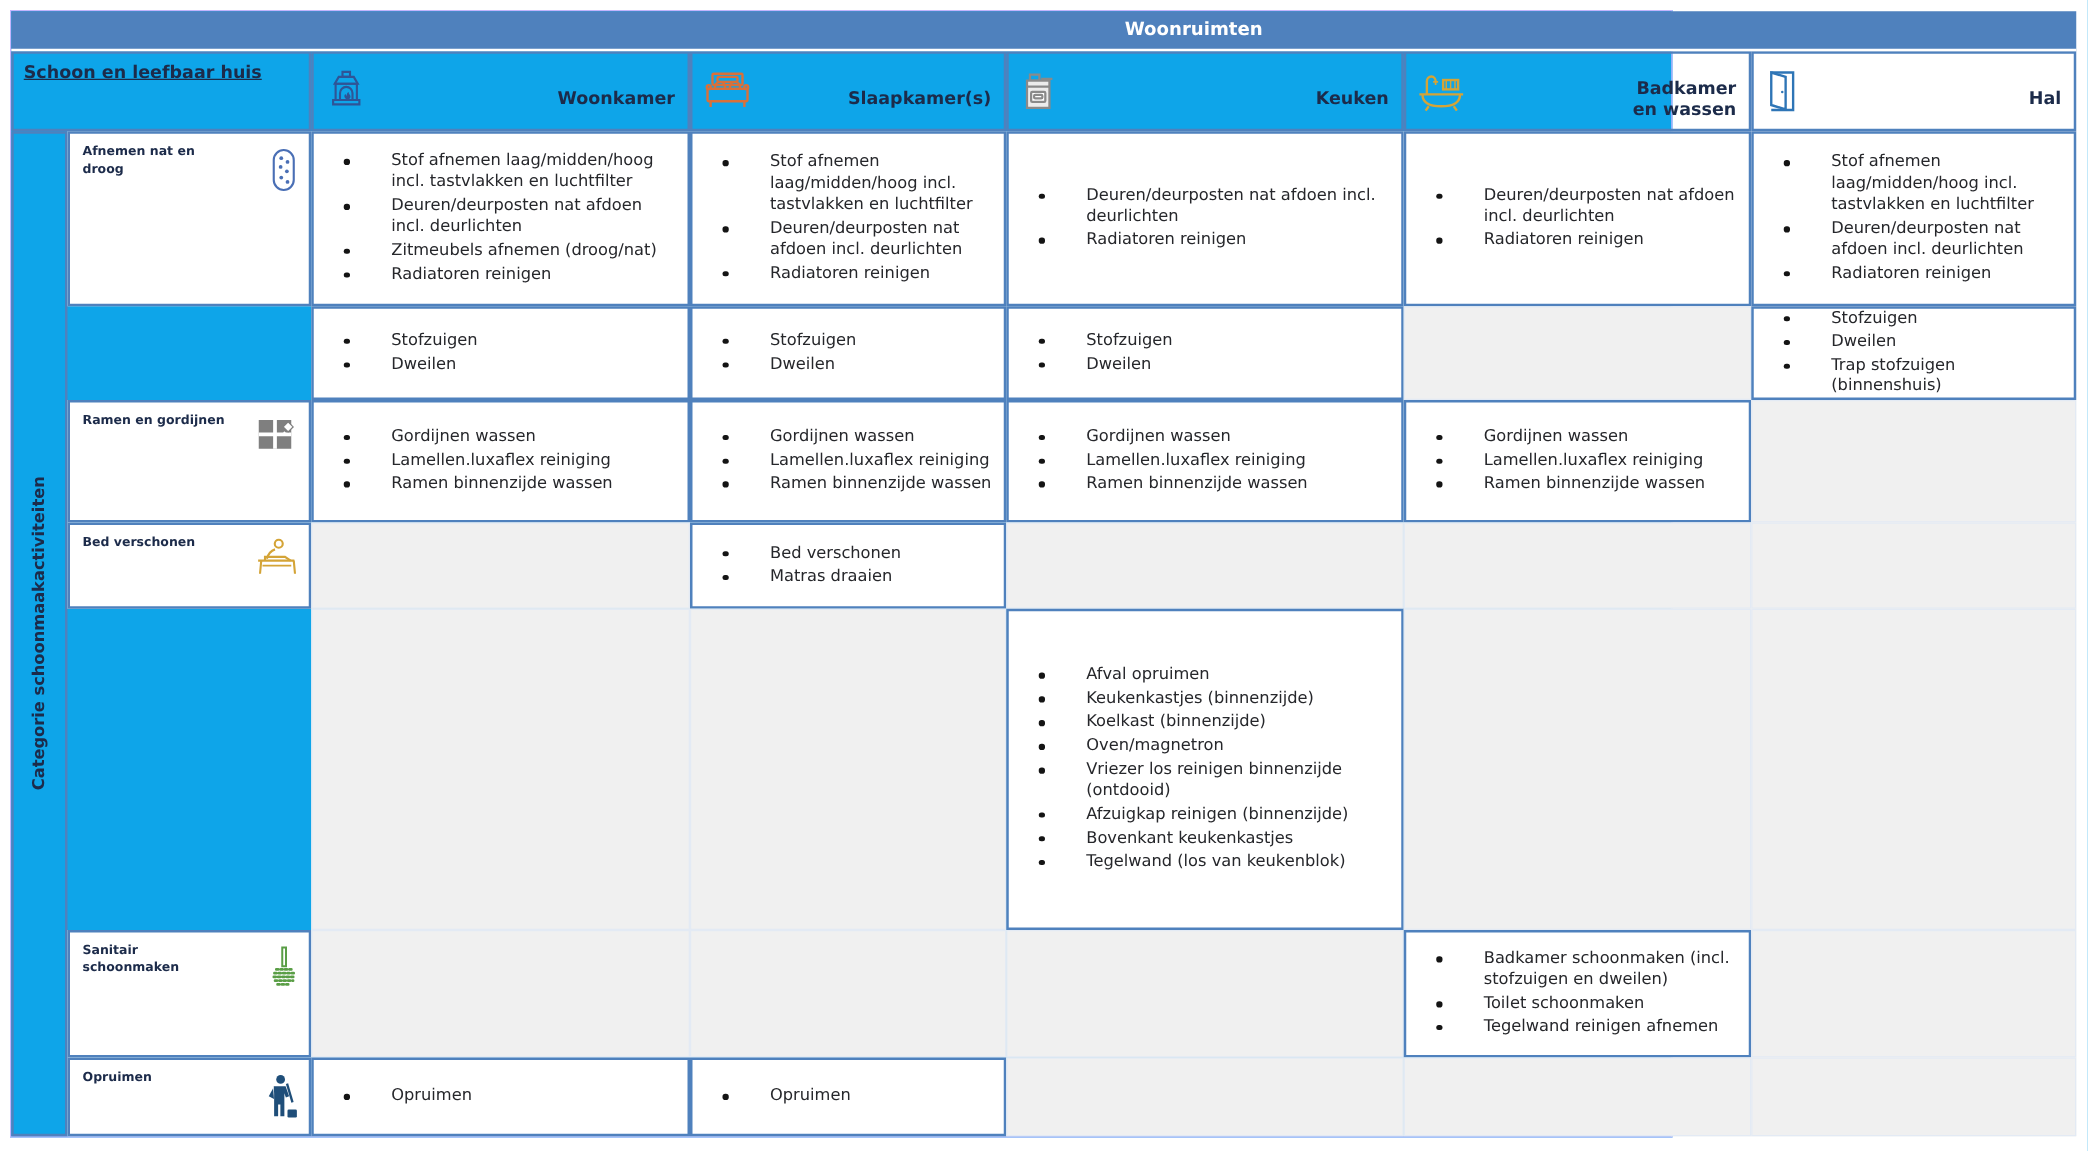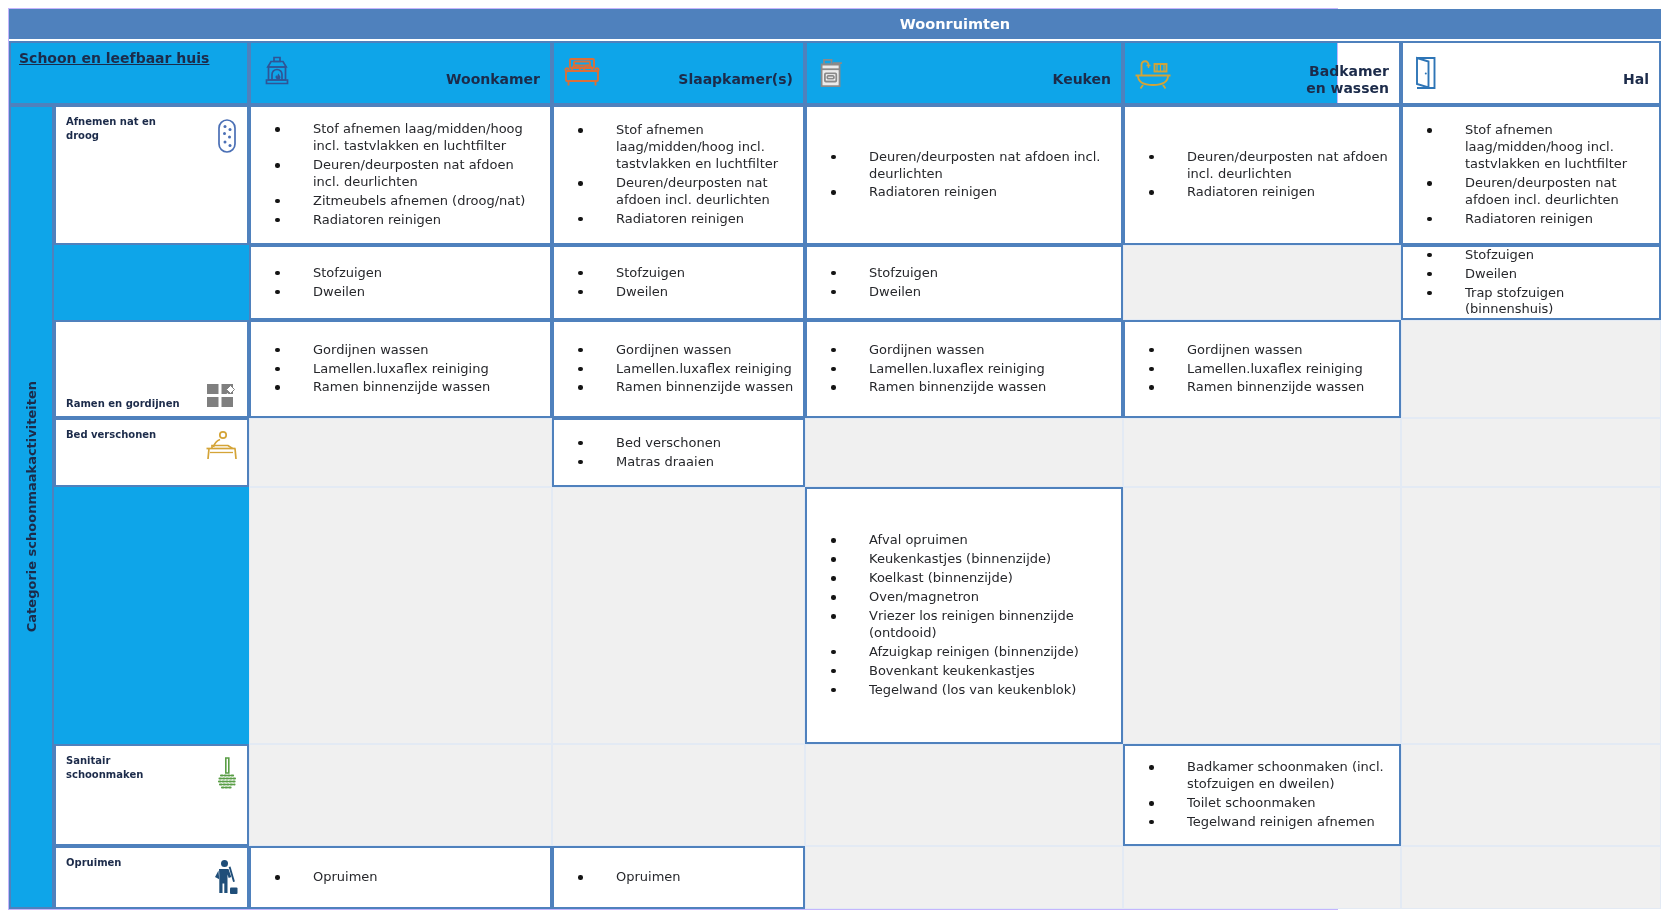--- a/index.html
+++ b/index.html
@@ -242,21 +242,21 @@
         </ul>
       </div>
       <div class="cell empty" style="grid-area: 4 / 6;"></div>
       <div class="cell filled" style="grid-area: 4 / 7;">
         <ul>
           <li>Stofzuigen</li>
           <li>Dweilen</li>
           <li>Trap stofzuigen (binnenshuis)</li>
         </ul>
       </div>
-      <div class="rowlabel" style="grid-row: 5; align-items: flex-end;">
+      <div class="rowlabel" style="grid-row: 5;">
         <span class="rlabel">Ramen en gordijnen</span>
         <span class="icon" style="color: rgb(127, 127, 127);">
           <svg viewBox="0 0 34 30" width="34" height="30">
             <rect x="2" y="4" width="26" height="23" fill="currentColor"></rect>
             <path d="M2 15.5h26M15 4v23" stroke="#ffffff" stroke-width="3"></path>
             <path d="M25.5 5.5l4 4-4 4-4-4z" fill="#ffffff" stroke="currentColor" stroke-width="1"></path>
             <path d="M22 13.5l1.5 1.5M29 2l1.5 1.5" stroke="#ffffff" stroke-width="1.4"></path>
           </svg>
         </span>
       </div>

